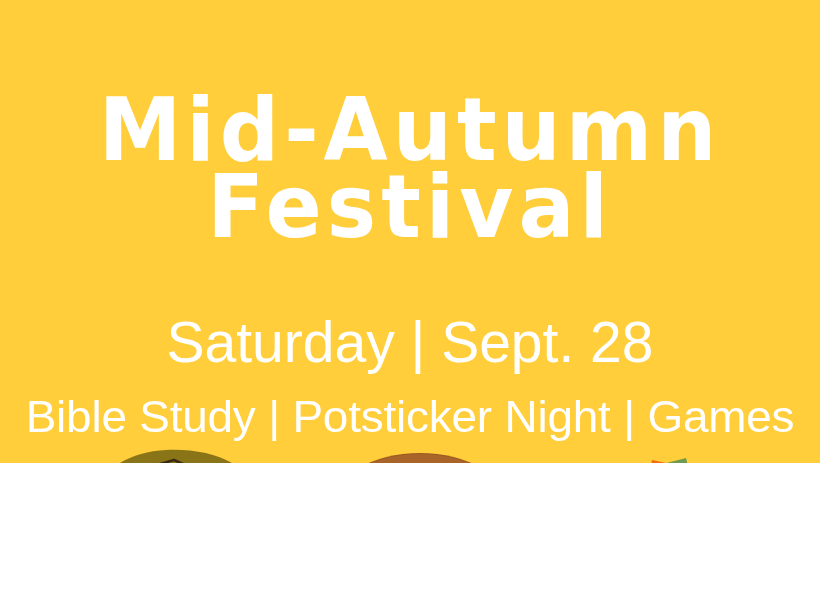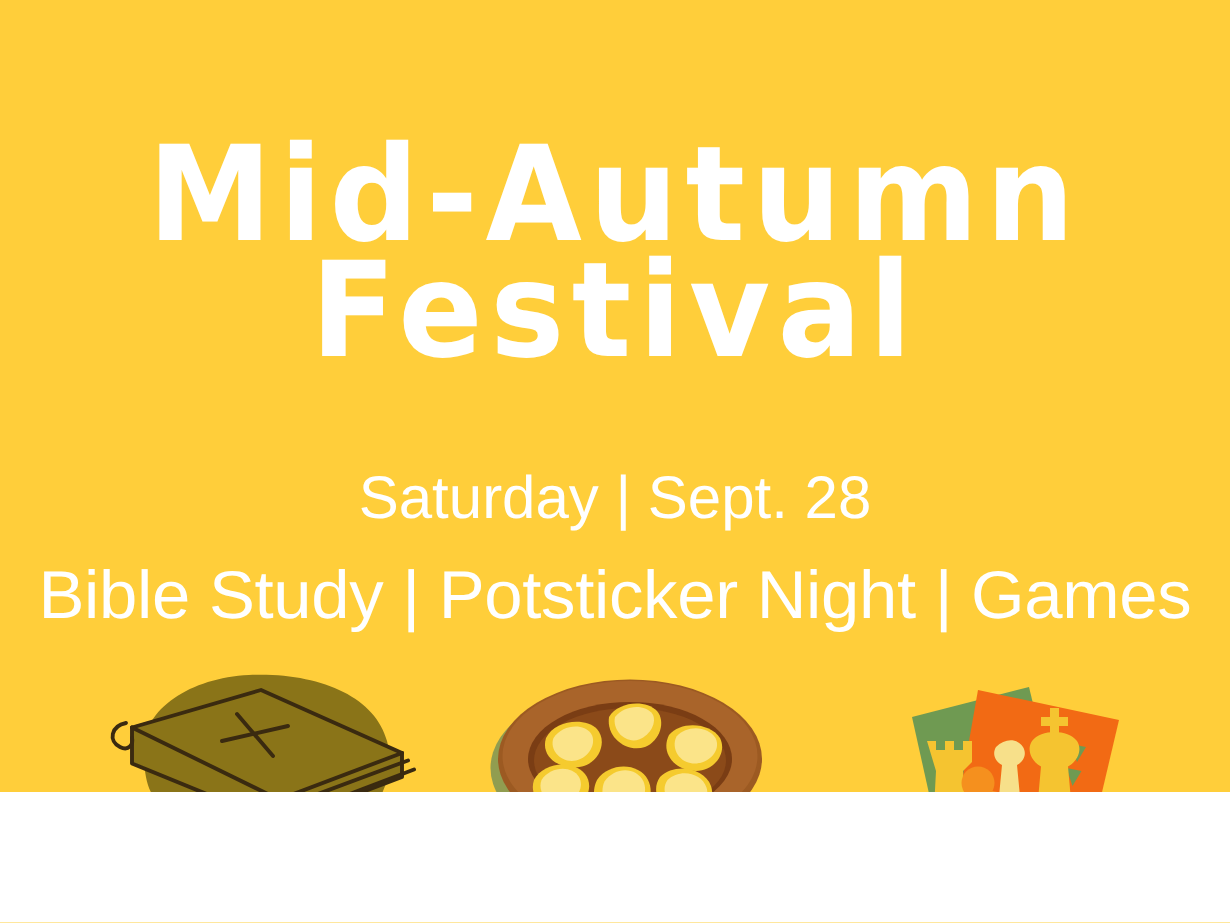--- a/index.html
+++ b/index.html
@@ -9,21 +9,21 @@
   }
   body {
     width: 820px;
     height: 615px;
     overflow: hidden;
     font-family: "Liberation Sans", sans-serif;
   }
   #poster {
     position: relative;
     width: 820px;
-    height: 528px;
+    height: 463px;
     background: #FFCE3A;
     overflow: hidden;
   }
 
   
   .title-block {
     position: absolute;
     left: 0;
     top: 88px;
     width: 820px;
@@ -62,21 +62,21 @@
     text-align: center;
   }
   .subtitle {
     color: #FFFFFF;
     font-family: "Liberation Sans", sans-serif;
     font-weight: normal;
     display: block;
     white-space: nowrap;
   }
   .subtitle-1 {
-    font-size: 40px;
+    font-size: 57px;
     letter-spacing: 0px;
     line-height: 1.2;
   }
   .subtitle-2 {
     font-size: 45px;
     letter-spacing: -0.2px;
     line-height: 1.2;
     margin-top: 14px;
     transform: scaleX(1.02);
   }

